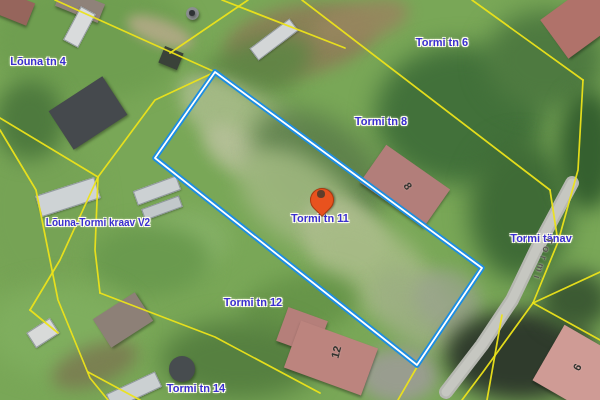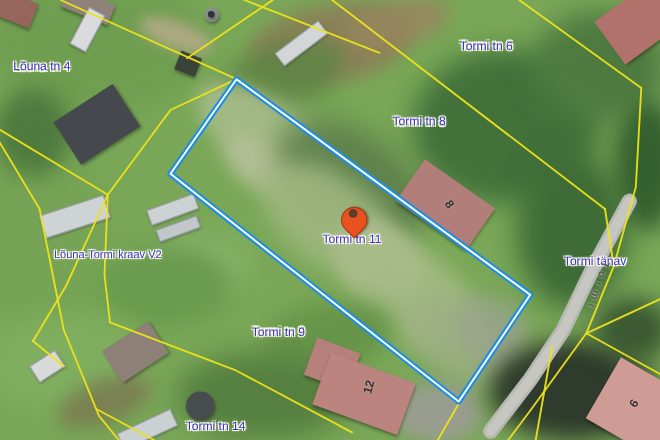--- a/index.html
+++ b/index.html
@@ -9,21 +9,21 @@
     cursor:default;
   }
   .blob{position:absolute;border-radius:50%;}
   .bld{position:absolute;box-shadow:1px 2px 3px rgba(0,0,0,.35);
        background-image:linear-gradient(135deg,rgba(255,255,255,.18),rgba(0,0,0,.18));}
   .gh{box-shadow:0 1px 2px rgba(0,0,0,.3);border:1px solid rgba(120,130,135,.7);
       background-image:repeating-linear-gradient(90deg,rgba(255,255,255,.5) 0 3px,rgba(140,150,155,.35) 3px 5px);}
   .round{border-radius:50%;}
   svg.overlay{position:absolute;left:0;top:0;}
   .maplabel{
-    position:absolute;font-weight:normal;font-size:11px;color:#3a2fd0;
+    position:absolute;font-weight:bold;font-size:11px;color:#3a2fd0;
     white-space:nowrap;transform:translate(-50%,-50%);letter-spacing:0;
     text-shadow:-1px -1px 0 #fffef0,1px -1px 0 #fffef0,-1px 1px 0 #fffef0,
                  1px 1px 0 #fffef0,0 0 3px #fffef0,0 0 3px #fffef0;
     pointer-events:none;
   }
   .maplabel.small{font-size:10px;}
   .roofnum{
     position:absolute;font-weight:bold;font-size:11px;color:#33332f;
     white-space:nowrap;text-shadow:0 0 2px rgba(255,255,255,.35);
   }
@@ -123,25 +123,25 @@
       <polyline points="533,303 483,372 462,400" fill="none" stroke="#ece31a" stroke-width="1.7" stroke-linecap="round" stroke-linejoin="round" opacity="0.95"></polyline>
       <polyline points="533,303 600,272" fill="none" stroke="#ece31a" stroke-width="1.7" stroke-linecap="round" stroke-linejoin="round" opacity="0.95"></polyline>
       <polyline points="502,315 487,400" fill="none" stroke="#ece31a" stroke-width="1.7" stroke-linecap="round" stroke-linejoin="round" opacity="0.95"></polyline>
       <polyline points="417,367 398,400" fill="none" stroke="#ece31a" stroke-width="1.7" stroke-linecap="round" stroke-linejoin="round" opacity="0.95"></polyline>
       <polygon points="215,72 155,158 417,365 482,268" fill="none" stroke="#1d8ee2" stroke-width="5.5" stroke-linecap="round" stroke-linejoin="round"></polygon>
       <polygon points="215,72 155,158 417,365 482,268" fill="none" stroke="#ffffff" stroke-width="1.8" stroke-linecap="round" stroke-linejoin="round"></polygon>
     </svg>
   <div id="label-layer">
       <div class="maplabel" style="left: 38px; top: 61px;">Lõuna tn 4</div>
       <div class="maplabel" style="left: 442px; top: 42px;">Tormi tn 6</div>
-      <div class="maplabel" style="left: 381px; top: 111px;">Tormi tn 8</div>
+      <div class="maplabel" style="left: 381px; top: 121px;">Tormi tn 8</div>
       <div class="maplabel" style="left: 320px; top: 218px;">Tormi tn 11</div>
-      <div class="maplabel small" style="left: 98px; top: 222px; margin-top: 10px;">Lõuna-Tormi kraav V2</div>
+      <div class="maplabel small" style="left: 98px; top: 222px;">Lõuna-Tormi kraav V2</div>
       <div class="maplabel" style="left: 541px; top: 238px;">Tormi tänav</div>
-      <div class="maplabel" style="left: 253px; top: 302px;">Tormi tn 9</div>
+      <div class="maplabel" style="left: 253px; top: 302px;">Tormi tn 12</div>
       <div class="maplabel" style="left: 196px; top: 388px;">Tormi tn 14</div>
       <div class="roadname" style="left: 543px; top: 260px; transform: translate(-50%, -50%) rotate(108deg);">Tormi</div>
       <div class="roofnum" style="left: 408px; top: 186px; transform: translate(-50%, -50%) rotate(55deg);">8</div>
       <div class="roofnum" style="left: 336px; top: 352px; transform: translate(-50%, -50%) rotate(-75deg);">12</div>
       <div class="roofnum" style="left: 577px; top: 367px; transform: translate(-50%, -50%) rotate(-60deg);">6</div>
     </div>
   <div id="pin-layer">
       <div class="pin-body" style="left: 310px; top: 187.5px; transform: rotate(-45deg);"></div>
       <div class="pin-hole" style="left: 317px; top: 190px;"></div>
     </div>

